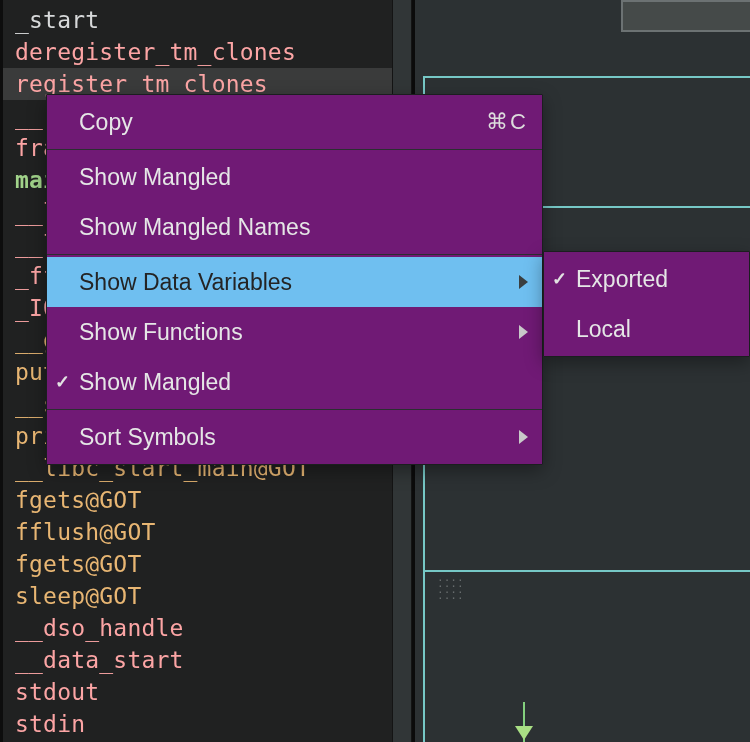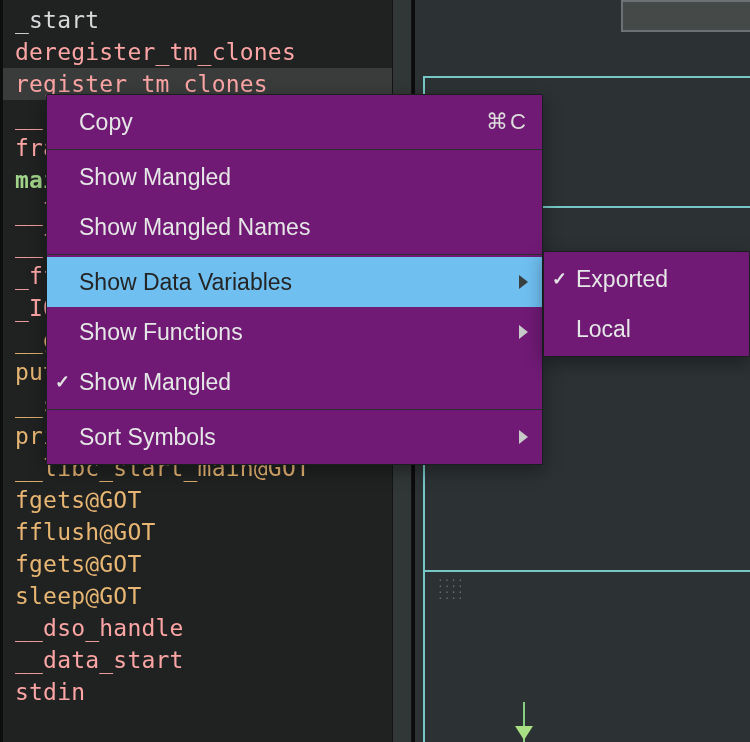--- a/index.html
+++ b/index.html
@@ -137,20 +137,21 @@
       <div class="sym c-got">put</div>
       <div class="sym c-got">__s</div>
       <div class="sym c-got">pri</div>
       <div class="sym c-got">__libc_start_main@GOT</div>
       <div class="sym c-got">fgets@GOT</div>
       <div class="sym c-got">fflush@GOT</div>
       <div class="sym c-got">fgets@GOT</div>
       <div class="sym c-got">sleep@GOT</div>
       <div class="sym c-blue">__dso_handle</div>
       <div class="sym c-blue">__data_start</div>
+      <div class="sym c-blue">stdout</div>
       <div class="sym c-blue">stdin</div>
     </div>
 </div>
 
 <div class="gutter"></div>
 
 <div class="right-pane">
   <div class="node-frag"></div>
   <div class="vline"></div>
   <div class="hline h1"></div>

